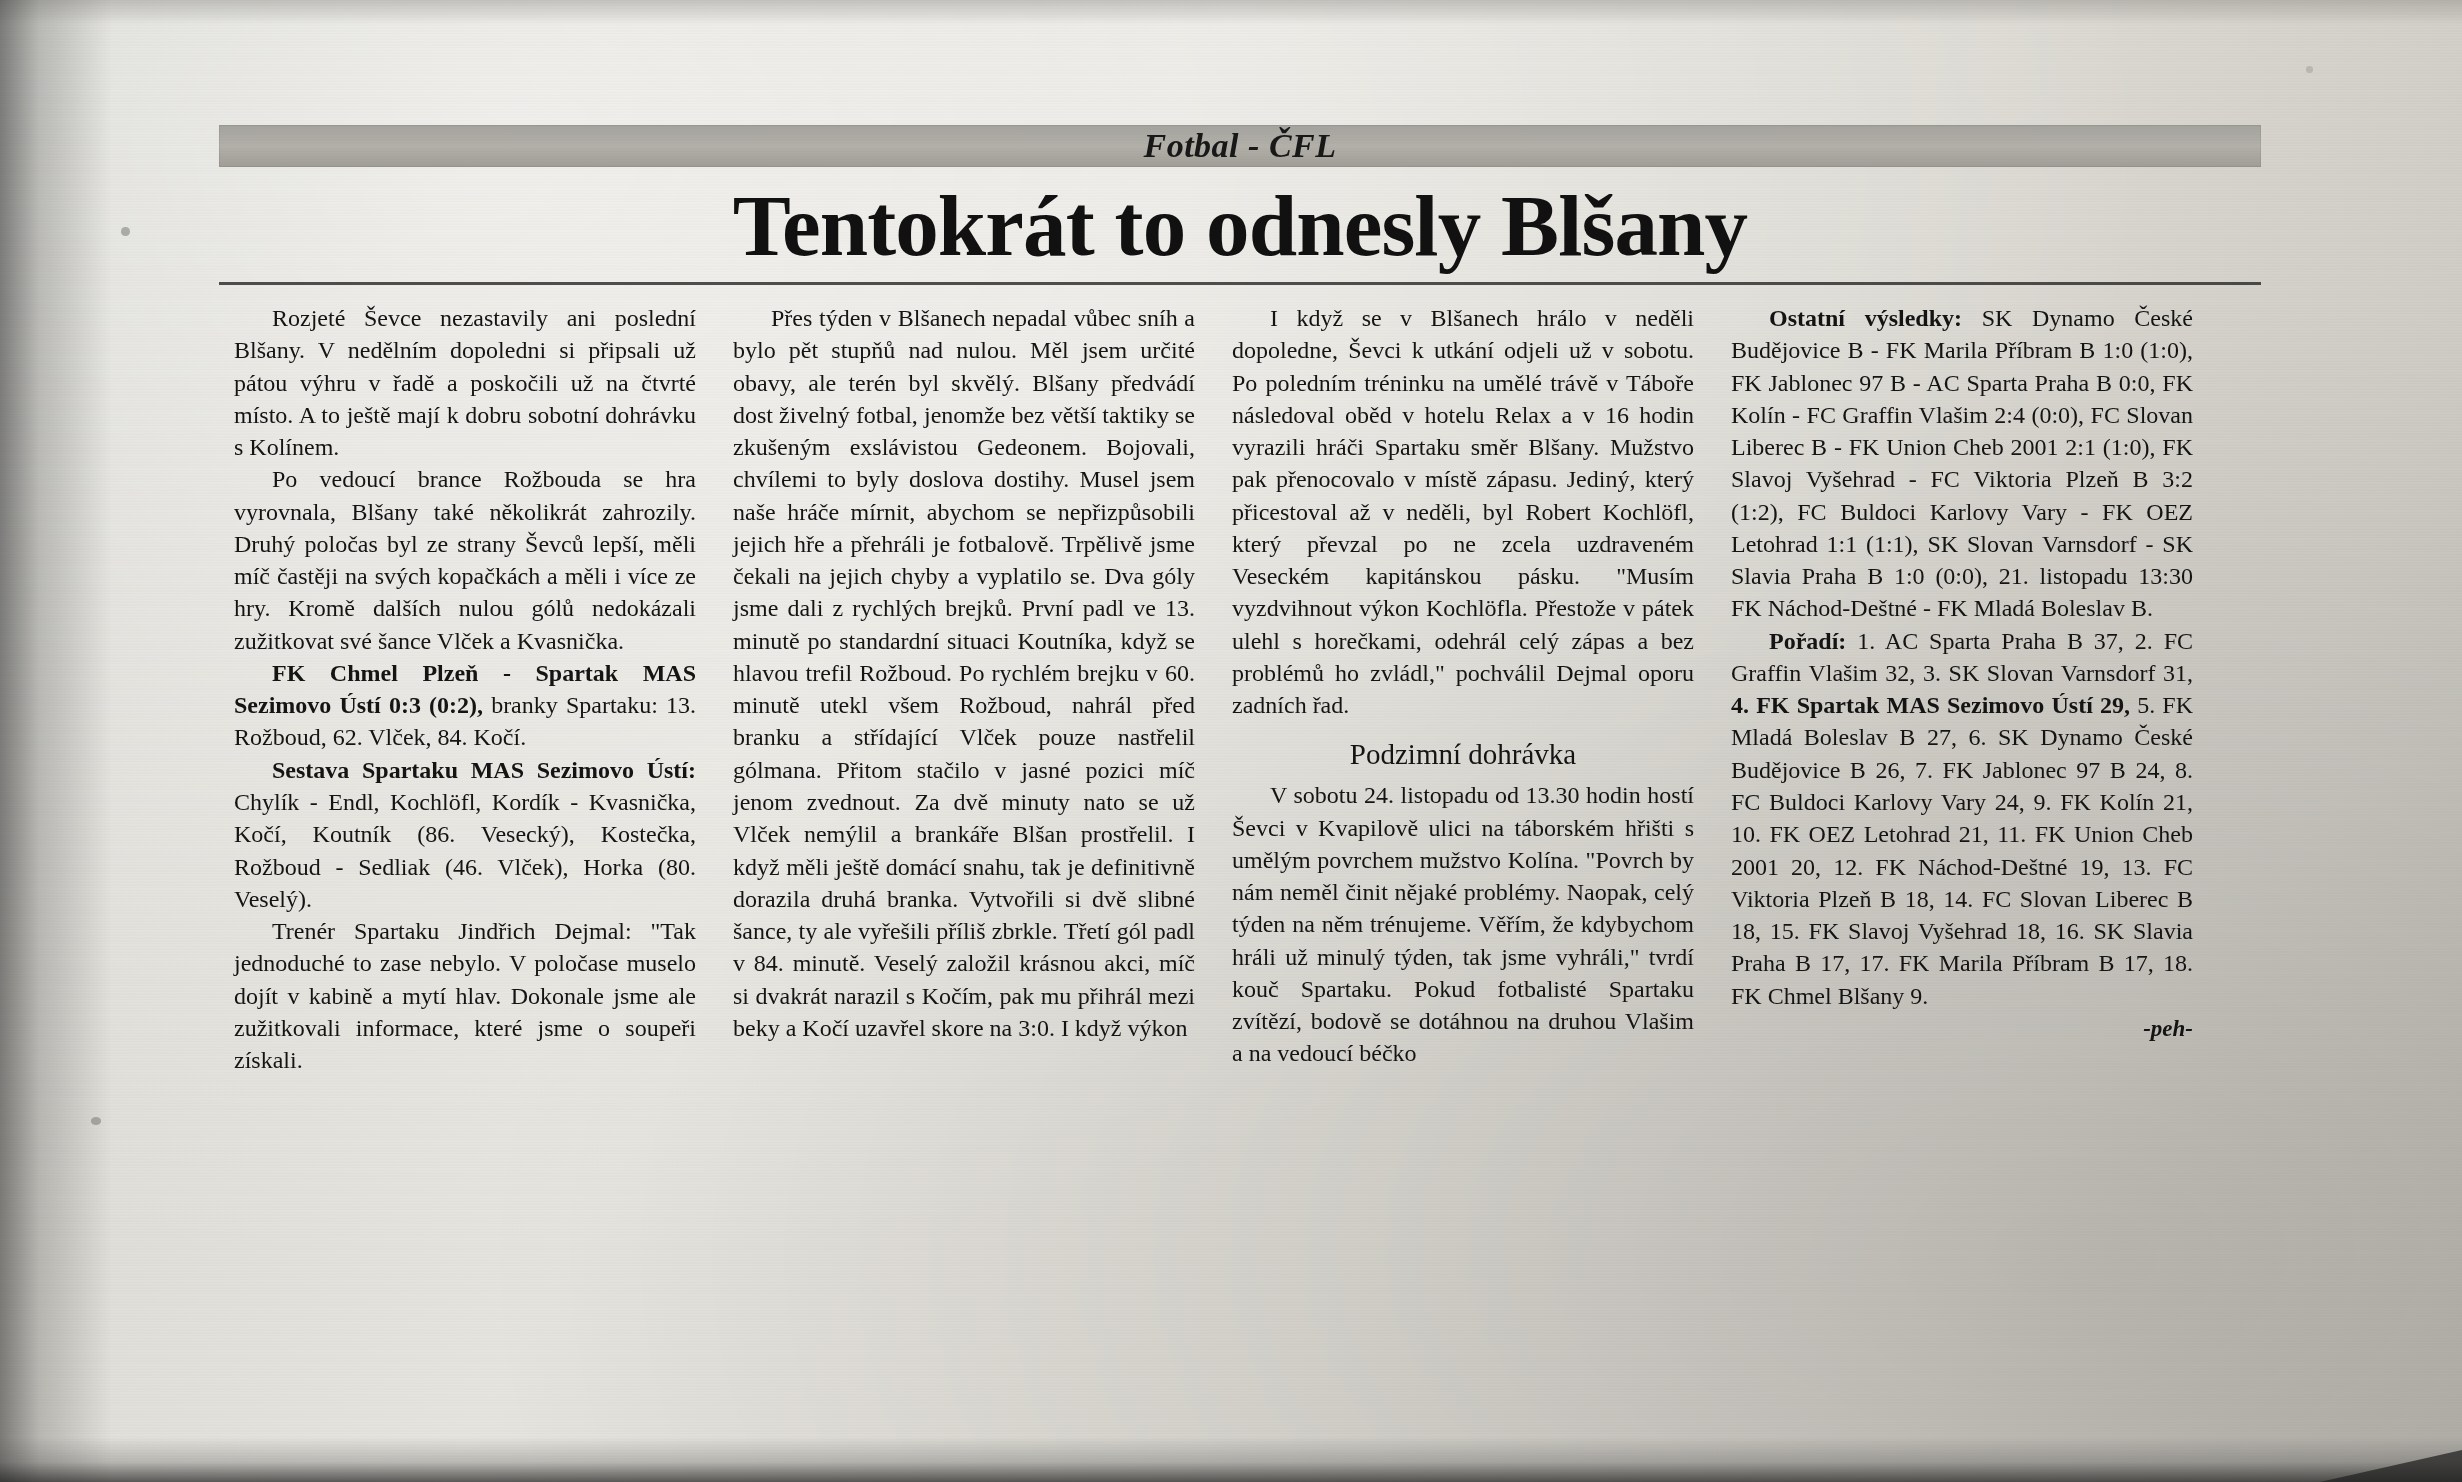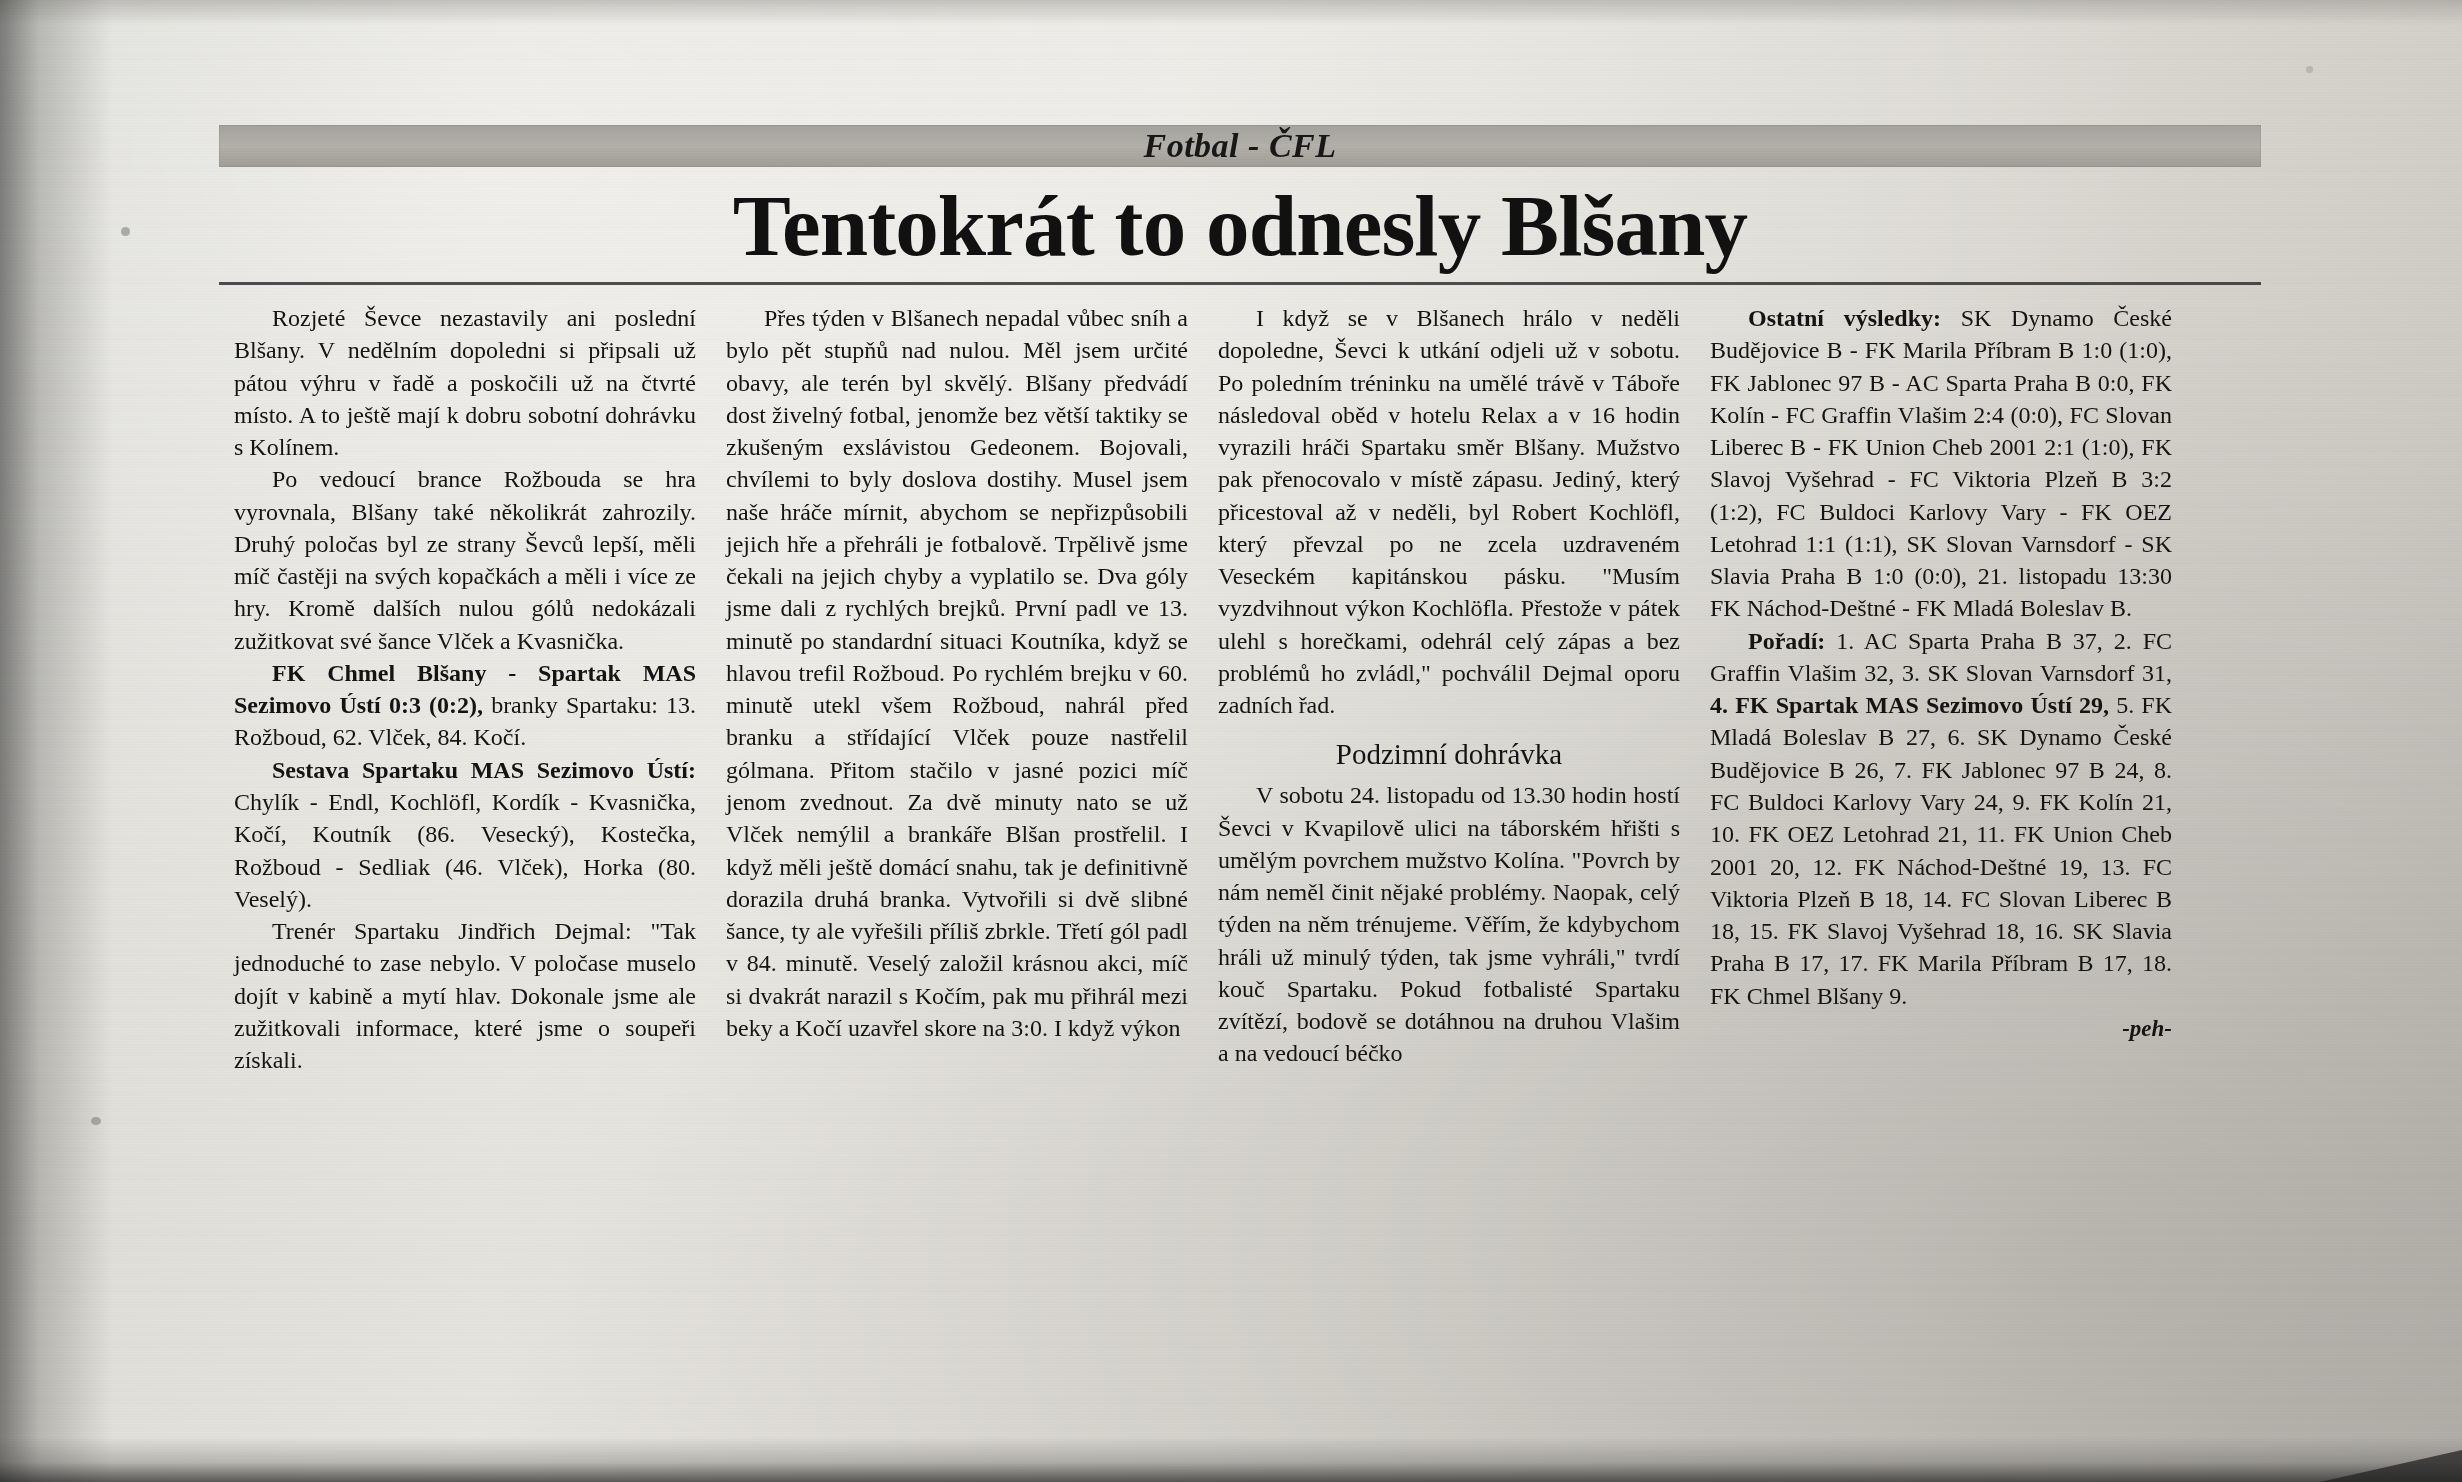--- a/index.html
+++ b/index.html
@@ -108,21 +108,21 @@
     margin-top: 13.2px;
     height: 2.8px;
     background: #2b2b2b;
     opacity: .82;
   }
 
   
   #columns {
     margin-top: 17px;
     display: flex;
-    gap: 0;
+    gap: 7px;
   }
   .col {
     width: 492px;
     padding: 0 15px;
     box-sizing: border-box;
     font-size: 24px;
     line-height: 1.345;
     color: #141414;
     text-align: justify;
     text-justify: inter-word;
@@ -174,21 +174,21 @@
 
     <h1 class="headline">Tentokrát to odnesly Blšany</h1>
 
     <div class="rule"></div>
 
     <div id="columns">
 
       <div class="col">
         <p>Rozjeté Ševce nezastavily ani poslední Blšany. V nedělním dopoledni si připsali už pátou výhru v řadě a poskočili už na čtvrté místo. A to ještě mají k dobru sobotní dohrávku s Kolínem.</p>
         <p>Po vedoucí brance Rožbouda se hra vyrovnala, Blšany také několikrát zahrozily. Druhý poločas byl ze strany Ševců lepší, měli míč častěji na svých kopačkách a měli i více ze hry. Kromě dalších nulou gólů nedokázali zužitkovat své šance Vlček a Kvasnička.</p>
-        <p><b>FK Chmel Blšany - Spartak MAS Sezimovo Ústí 0:3 (0:2),</b> branky Spartaku: 13. Rožboud, 62. Vlček, 84. Kočí.</p>
+        <p><b>FK Chmel Plzeň - Spartak MAS Sezimovo Ústí 0:3 (0:2),</b> branky Spartaku: 13. Rožboud, 62. Vlček, 84. Kočí.</p>
         <p><b>Sestava Spartaku MAS Sezimovo Ústí:</b> Chylík - Endl, Kochlöfl, Kordík - Kvasnička, Kočí, Koutník (86. Vesecký), Kostečka, Rožboud - Sedliak (46. Vlček), Horka (80. Veselý).</p>
         <p>Trenér Spartaku Jindřich Dejmal: "Tak jednoduché to zase nebylo. V poločase muselo dojít v kabině a mytí hlav. Dokonale jsme ale zužitkovali informace, které jsme o soupeři získali.</p>
       </div>
 
       <div class="col">
         <p>Přes týden v Blšanech nepadal vůbec sníh a bylo pět stupňů nad nulou. Měl jsem určité obavy, ale terén byl skvělý. Blšany předvádí dost živelný fotbal, jenomže bez větší taktiky se zkušeným exslávistou Gedeonem. Bojovali, chvílemi to byly doslova dostihy. Musel jsem naše hráče mírnit, abychom se nepřizpůsobili jejich hře a přehráli je fotbalově. Trpělivě jsme čekali na jejich chyby a vyplatilo se. Dva góly jsme dali z rychlých brejků. První padl ve 13. minutě po standardní situaci Koutníka, když se hlavou trefil Rožboud. Po rychlém brejku v 60. minutě utekl všem Rožboud, nahrál před branku a střídající Vlček pouze nastřelil gólmana. Přitom stačilo v jasné pozici míč jenom zvednout. Za dvě minuty nato se už Vlček nemýlil a brankáře Blšan prostřelil. I když měli ještě domácí snahu, tak je definitivně dorazila druhá branka. Vytvořili si dvě slibné šance, ty ale vyřešili příliš zbrkle. Třetí gól padl v 84. minutě. Veselý založil krásnou akci, míč si dvakrát narazil s Kočím, pak mu přihrál mezi beky a Kočí uzavřel skore na 3:0. I když výkon</p>
       </div>
 
       <div class="col">
         <p>I když se v Blšanech hrálo v neděli dopoledne, Ševci k utkání odjeli už v sobotu. Po poledním tréninku na umělé trávě v Táboře následoval oběd v hotelu Relax a v 16 hodin vyrazili hráči Spartaku směr Blšany. Mužstvo pak přenocovalo v místě zápasu. Jediný, který přicestoval až v neděli, byl Robert Kochlöfl, který převzal po ne zcela uzdraveném Veseckém kapitánskou pásku. "Musím vyzdvihnout výkon Kochlöfla. Přestože v pátek ulehl s horečkami, odehrál celý zápas a bez problémů ho zvládl," pochválil Dejmal oporu zadních řad.</p>

